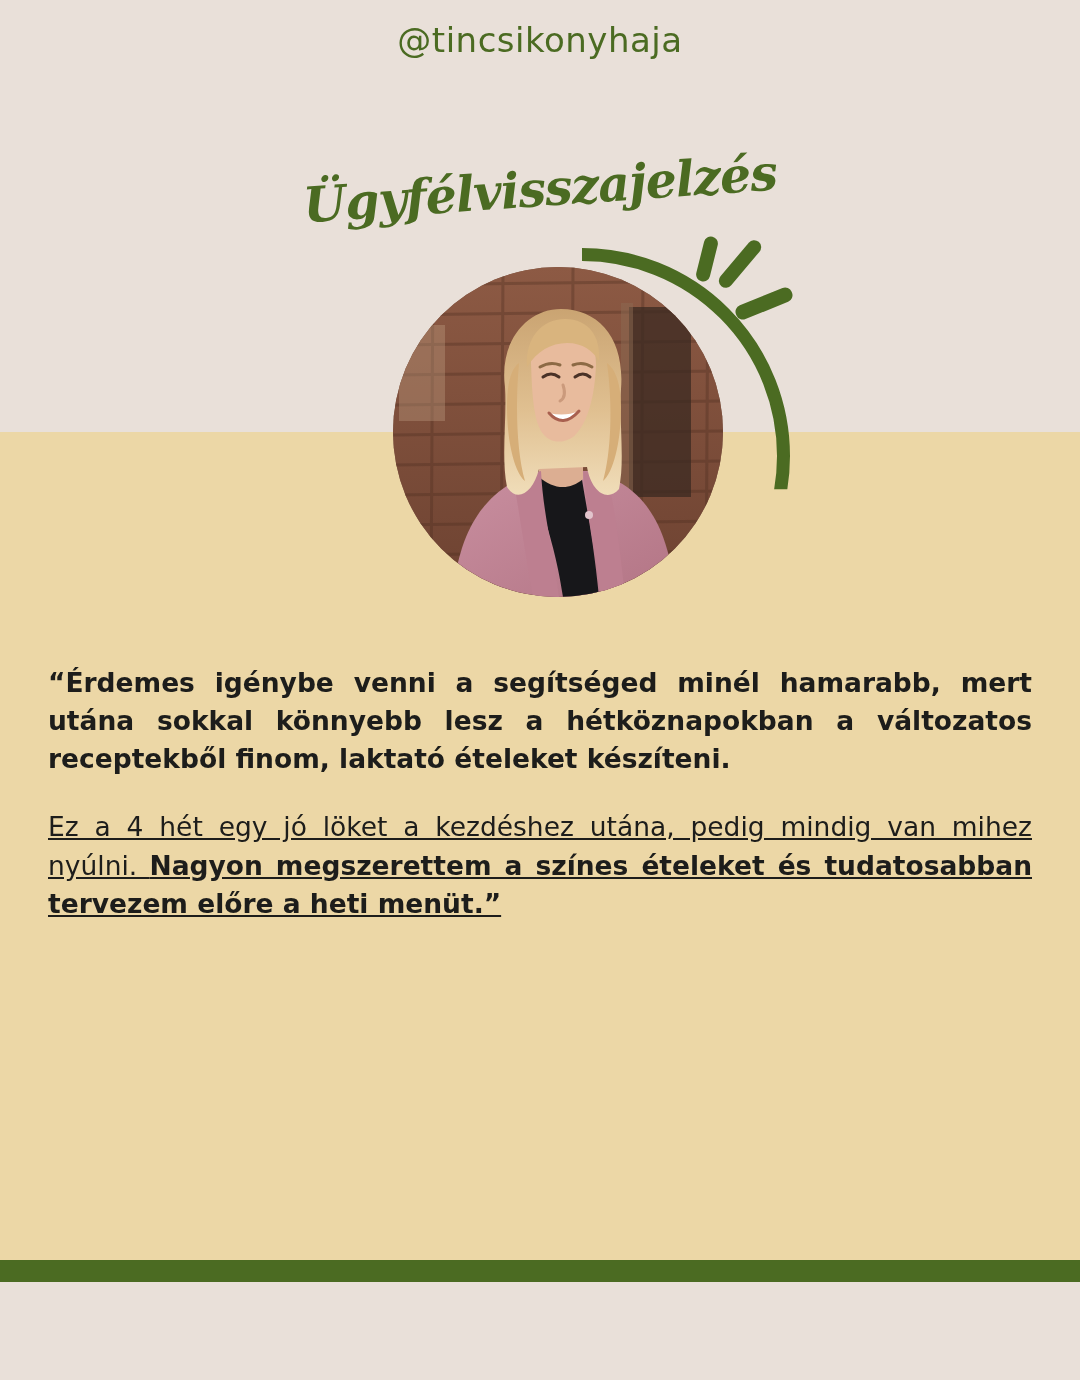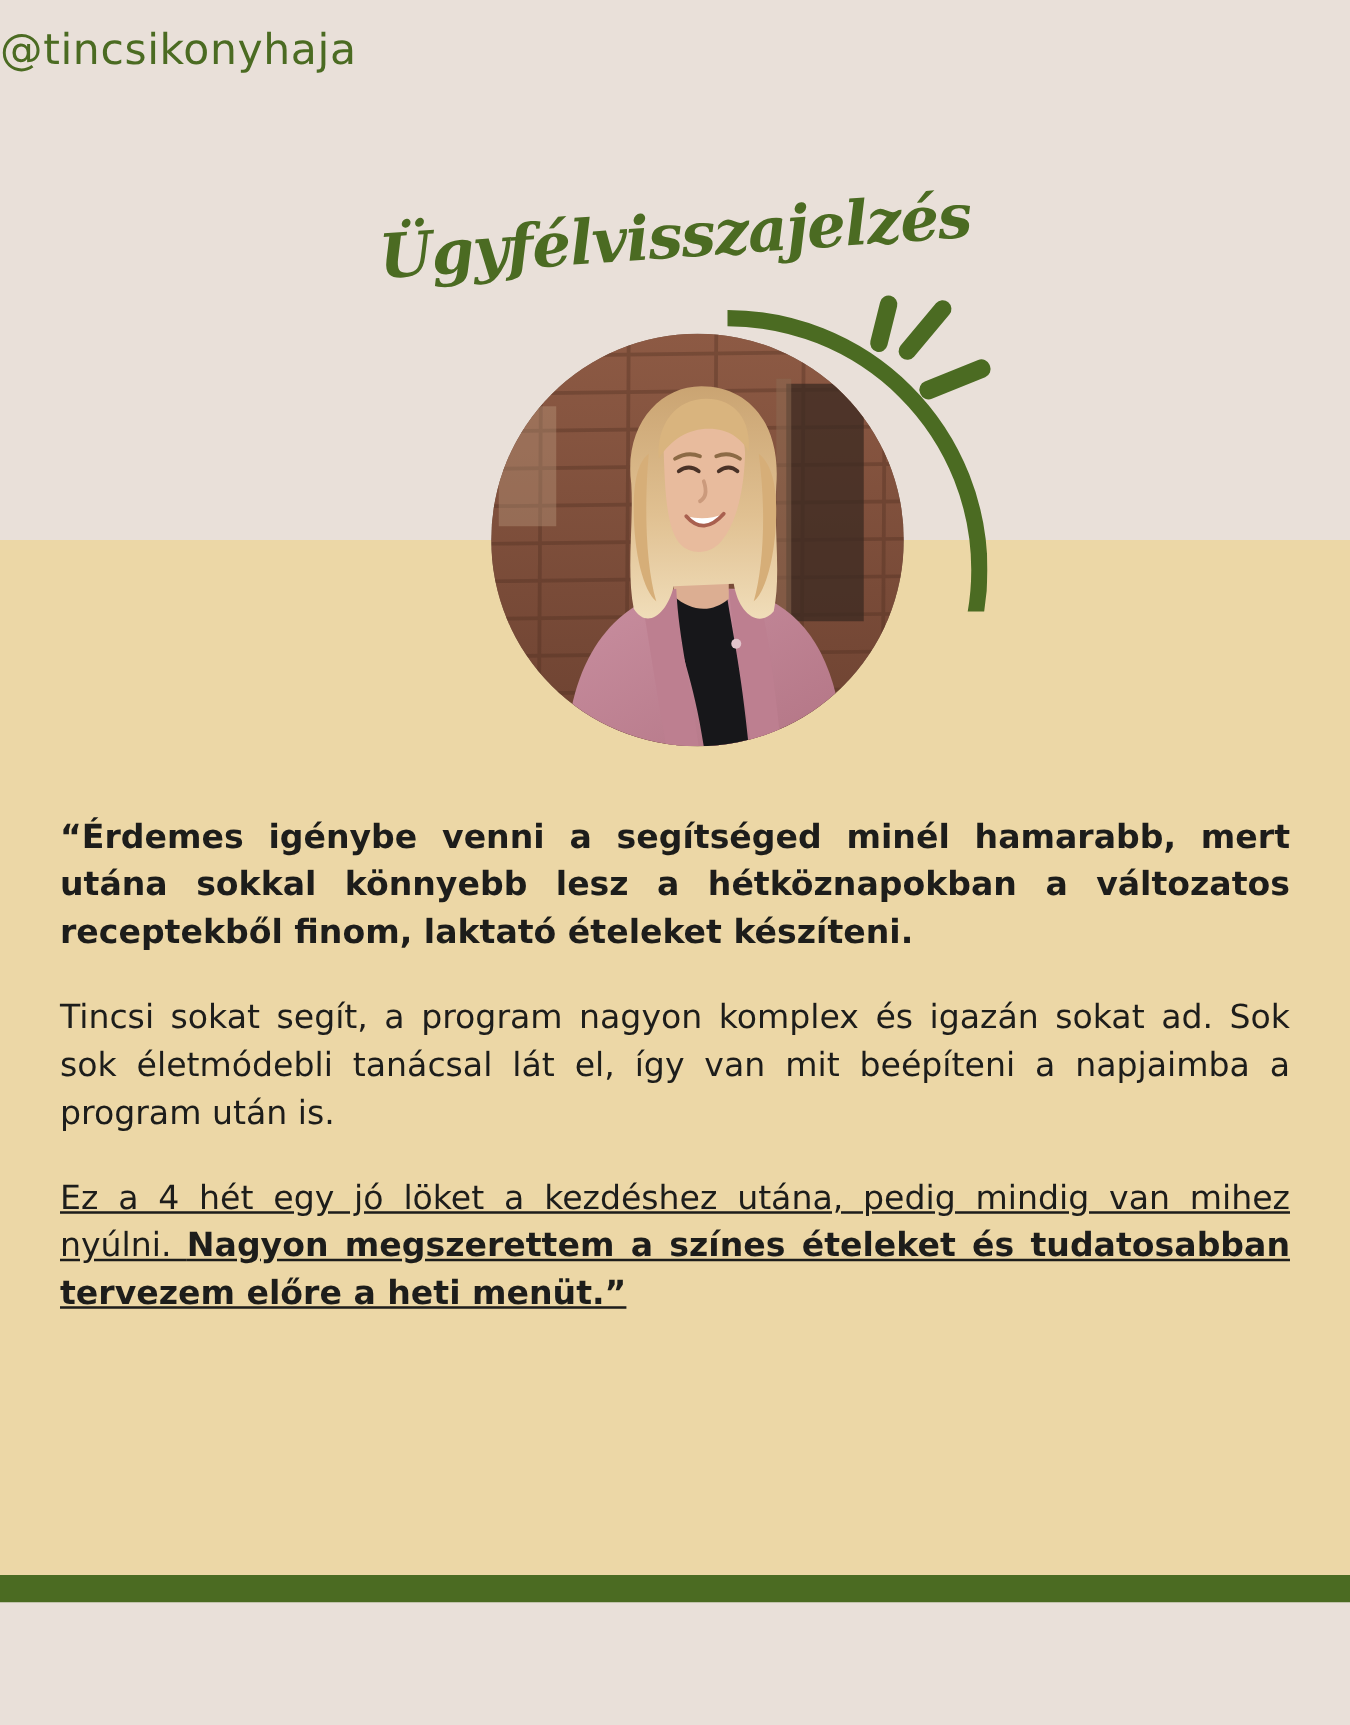--- a/index.html
+++ b/index.html
@@ -44,20 +44,21 @@
     height: 98px;
     background: #e9e0d9;
   }
 
   
   .handle {
     position: absolute;
     left: 0;
     top: 20px;
     width: 1080px;
+    text-align: center;
     font-size: 34px;
     letter-spacing: 0.5px;
     color: #4b6b22;
     font-family: "DejaVu Sans", sans-serif;
     font-weight: 400;
   }
 
   
   .script-title {
     position: absolute;
@@ -126,21 +127,21 @@
     position: absolute;
     left: 48px;
     top: 650px;
     width: 984px;
     color: #1d1d1b;
     font-family: "DejaVu Sans", sans-serif;
     font-size: 26.5px;
     line-height: 1.44;
     text-align: justify;
   }
-  .testimonial p { margin: 1px 0 30px 0; }
+  .testimonial p { margin: 14px 0 30px 0; }
   .testimonial p:last-child { margin-bottom: 0; text-decoration: underline; }
   .t-bold { font-weight: bold; }
   .t-reg { font-weight: normal; }
 </style>
 </head>
 <body>
 
 <div class="band-top"></div>
 <div class="band-mid"></div>
 <div class="band-rule"></div>
@@ -226,15 +227,14 @@
 
     <path d="M156 146 q14 14 30 -2 q-14 6 -30 2 Z" fill="#ffffff"></path>
     <path d="M156 146 q14 16 30 -2" stroke="#a9604f" stroke-width="3" fill="none" stroke-linecap="round"></path>
 
     <circle cx="196" cy="248" r="4" fill="#e2c4cc"></circle>
   </svg>
 </div>
 
 <div class="testimonial">
   <p class="t-bold">“Érdemes igénybe venni a segítséged minél hamarabb, mert utána sokkal könnyebb lesz a hétköznapokban a változatos receptekből finom, laktató ételeket készíteni.</p>
-  <p class="t-reg">Tincsi sokat segít, a program nagyon komplex és igazán sokat ad. Sok sok életmódebli tanácsal lát el, így van mit beépíteni a napjaimba a program után is.</p>
   <p><span class="t-reg">Ez a 4 hét egy jó löket a kezdéshez utána, pedig mindig van mihez nyúlni. </span><span class="t-bold">Nagyon megszerettem a színes ételeket és tudatosabban tervezem előre a heti menüt.”</span></p>
 </div>
 
 </body></html>

